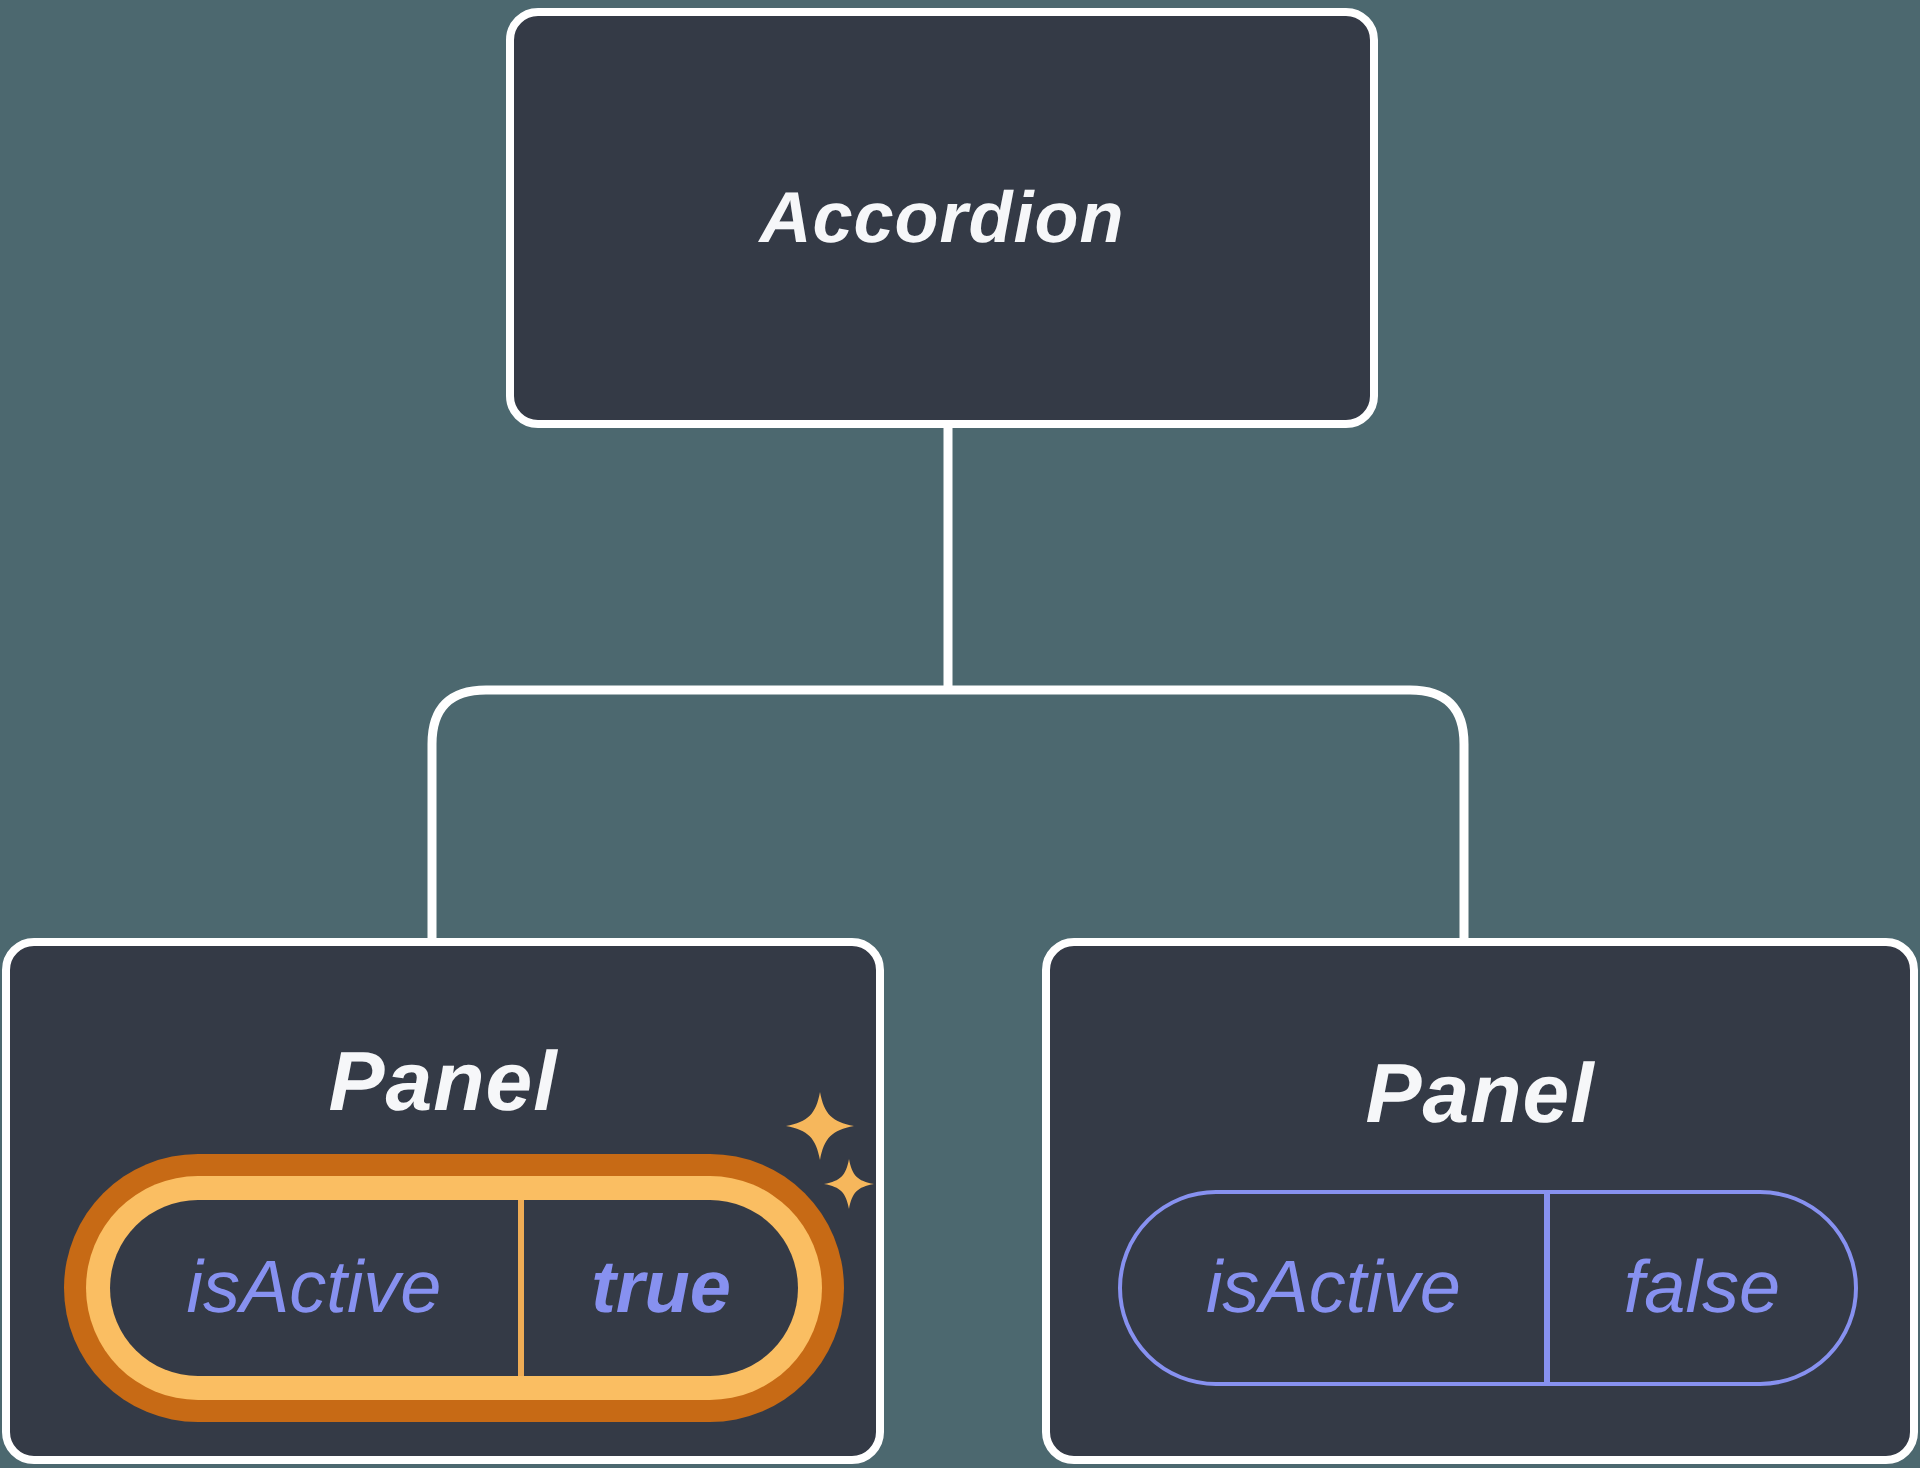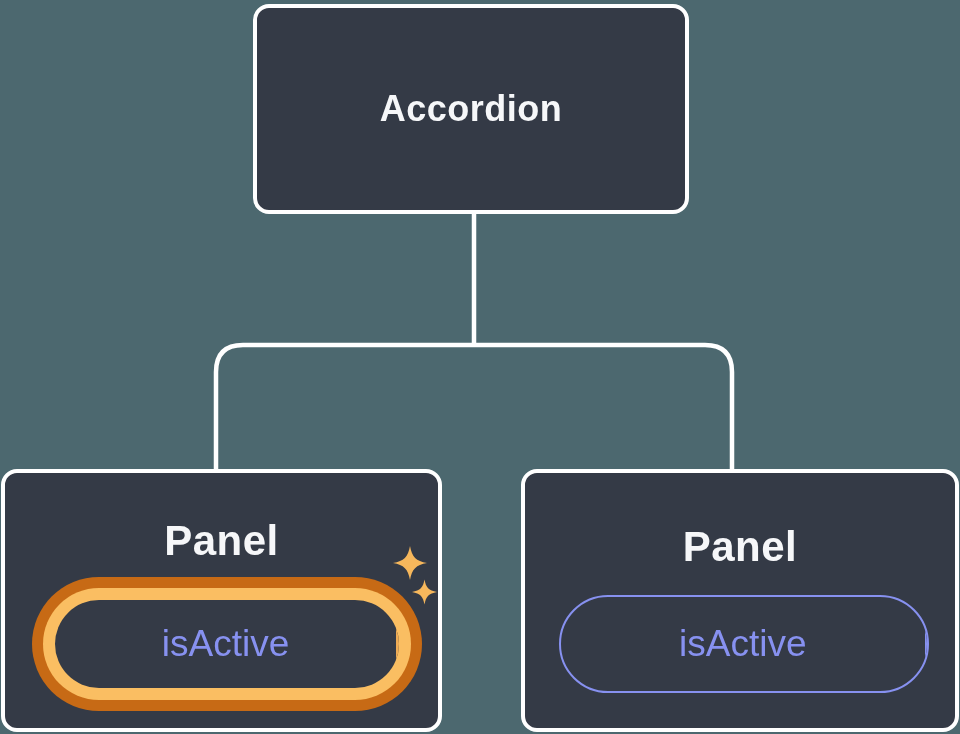--- a/index.html
+++ b/index.html
@@ -6,20 +6,21 @@
     margin: 0;
     padding: 0;
     font-family: "Liberation Sans", sans-serif;
   }
   .canvas {
     position: relative;
     width: 960px;
     height: 734px;
     background: var(--color-background);
     overflow: hidden;
+    font-style: italic;
   }
   .connectors {
     position: absolute;
     left: 0; top: 0;
     width: 960px;
     height: 734px;
   }
   .connectors path {
     fill: none;
     stroke: var(--color-connector);
@@ -144,31 +145,33 @@
     <span class="node-label">Accordion</span>
   </div>
 
   <div class="node node-panel-left">
     <div class="panel-title">Panel</div>
     <div class="pill-highlight-outer">
       <div class="pill-highlight-gold">
         <div class="pill-inner">
           <div class="pill-cell pill-cell-name">isActive</div>
           <div class="pill-divider-gold"></div>
+          <div class="pill-cell pill-cell-value pill-value-bold">true</div>
         </div>
       </div>
     </div>
   </div>
 
   <svg class="sparkles" viewBox="0 0 58 66">
     <path d="M24 4 C26 15, 30 19, 41 21 C30 23, 26 27, 24 38 C22 27, 18 23, 7 21 C18 19, 22 15, 24 4 Z"></path>
     <path d="M38.5 37.5 C40 45.6, 42.6 48.5, 51 50 C42.6 51.5, 40 54.4, 38.5 62.5 C37 54.4, 34.4 51.5, 26 50 C34.4 48.5, 37 45.6, 38.5 37.5 Z"></path>
   </svg>
 
   <div class="node node-panel-right">
     <div class="panel-title">Panel</div>
     <div class="pill-plain">
       <div class="pill-cell pill-cell-name">isActive</div>
       <div class="pill-divider-purple"></div>
+      <div class="pill-cell pill-cell-value">false</div>
     </div>
   </div>
 
 </div>
 
 </body></html>

